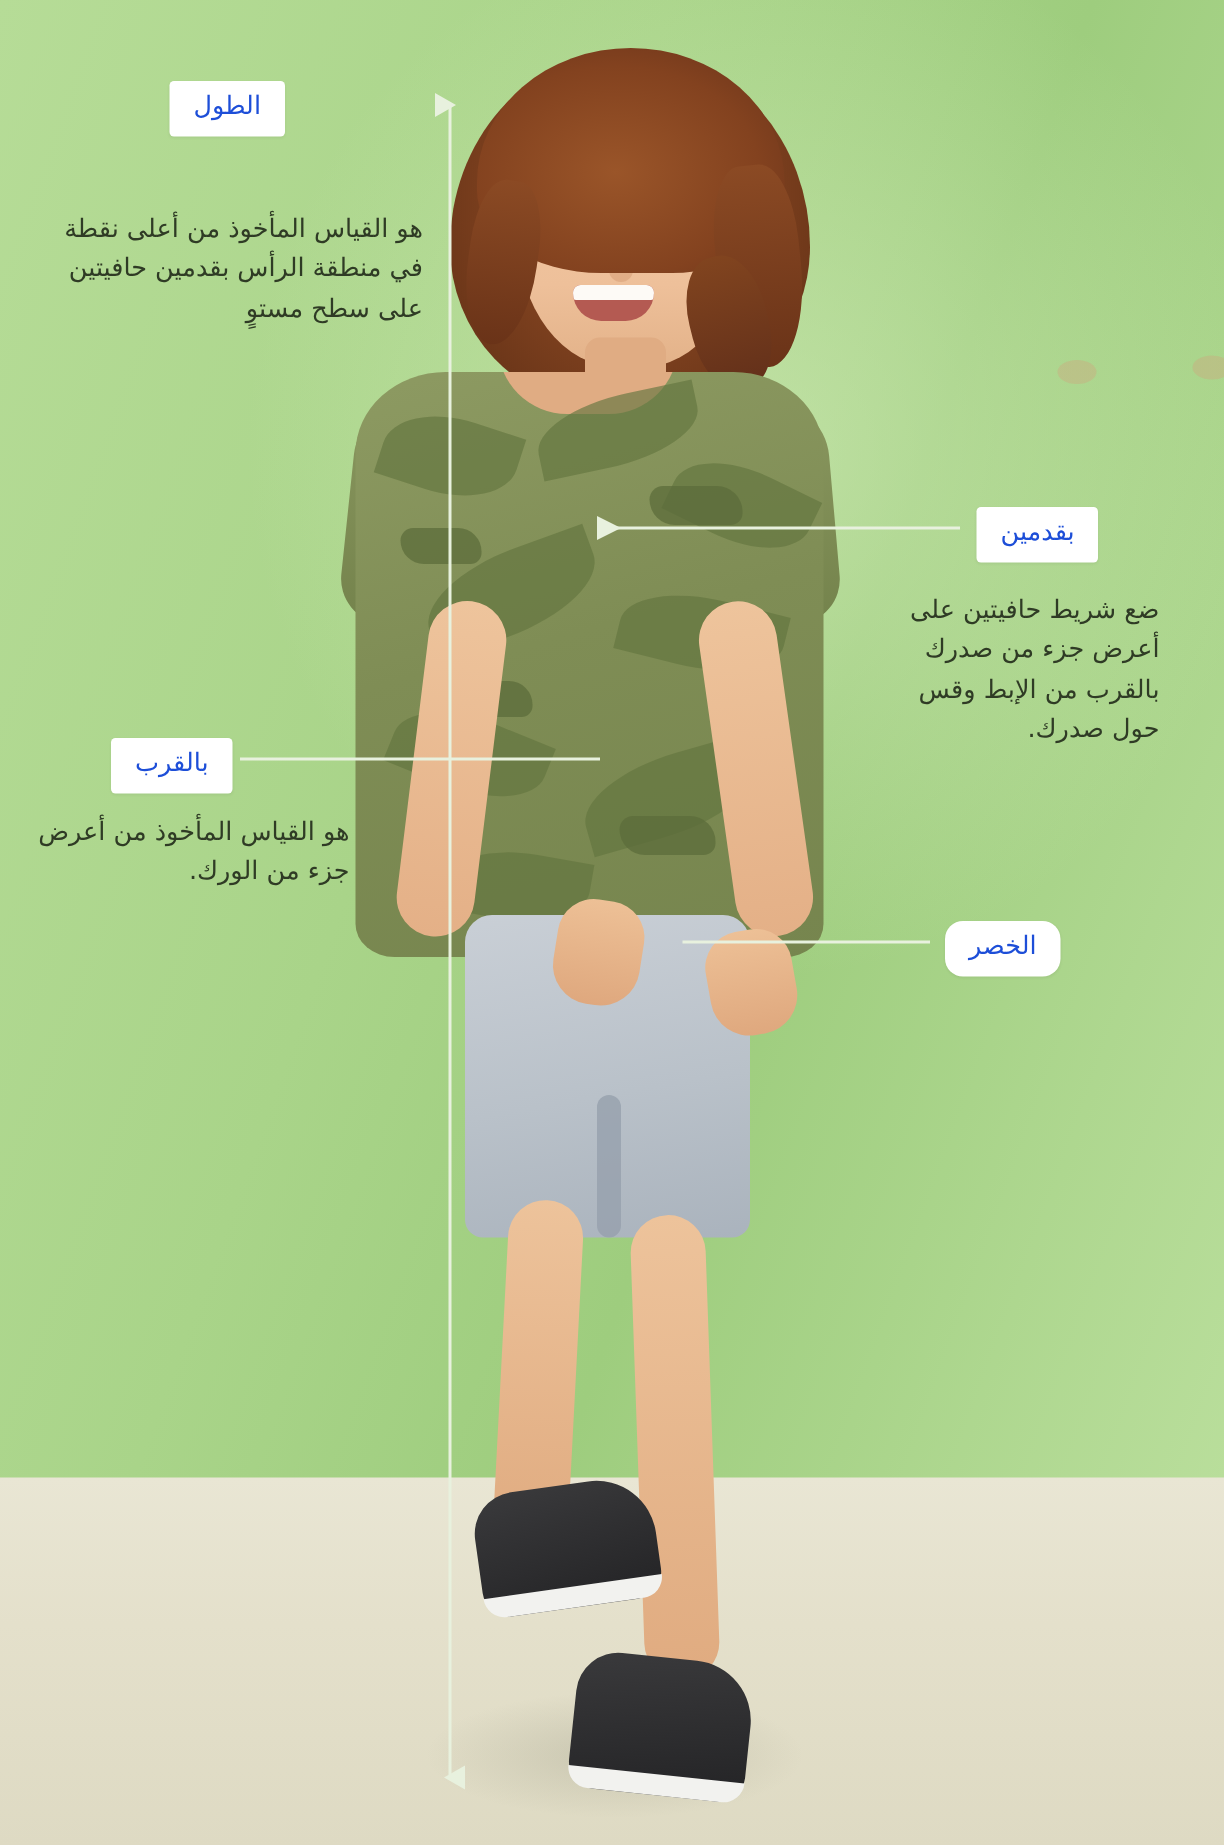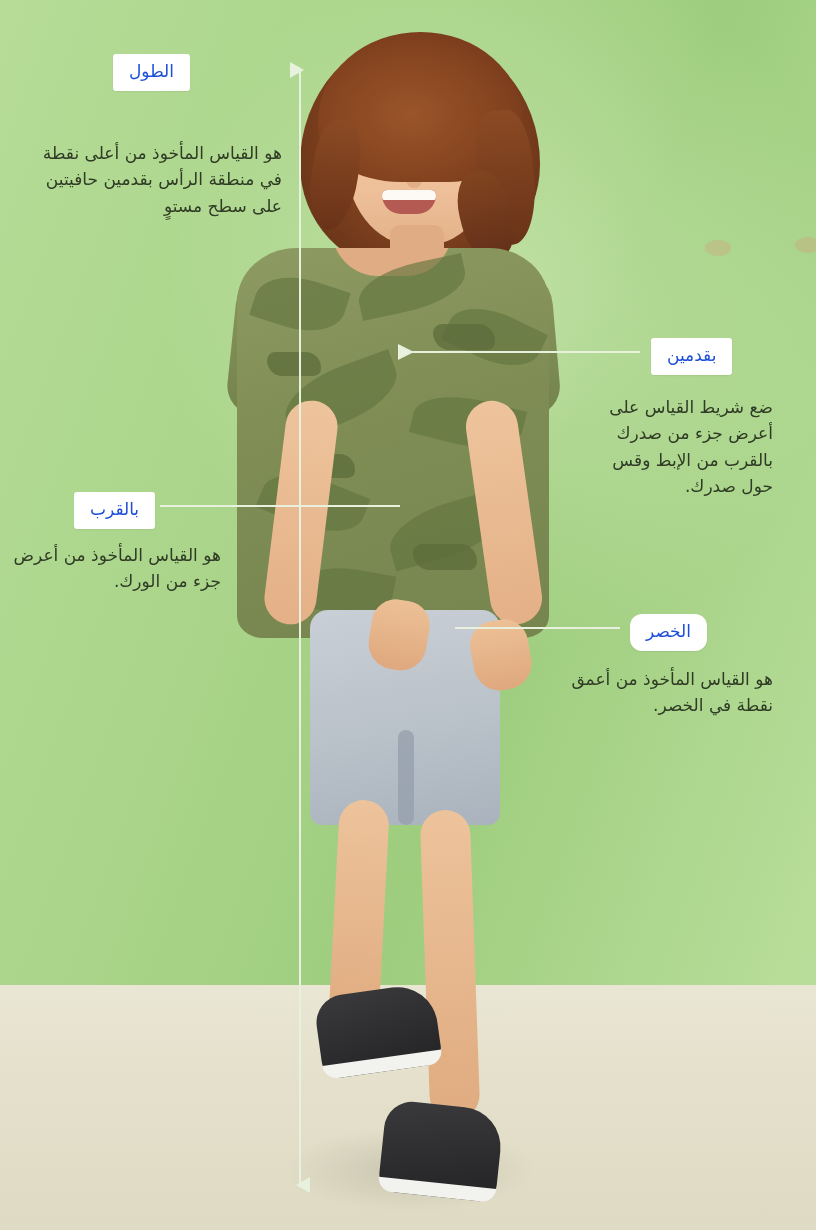--- a/index.html
+++ b/index.html
@@ -200,21 +200,21 @@
     direction:rtl;
   }
 
   #chip-height{ left:113px; top:54px; }
   #desc-height{ left:20px; top:106px; width:262px;margin-top:34px; }
 
   #chip-chest{ left:651px; top:338px; }
   #desc-chest{ left:588px; top:394px; width:185px; }
 
   #chip-hip{ left:74px; top:492px; }
-  #desc-hip{ left:8px; top:542px; width:213px;text-align:right; }
+  #desc-hip{ left:20px; top:542px; width:213px;text-align:right; }
 
   #chip-waist{ left:630px; top:614px;border-radius:12px; }
   #desc-waist{ left:565px; top:666px; width:208px; }
 </style>
 </head>
 <body>
 
 <div id="page">
 
   <div class="bg-wall"></div>
@@ -300,21 +300,20 @@
 
     <line x1="620" y1="628" x2="455" y2="628" stroke="#e8f1de" stroke-width="2"></line>
 
     <line x1="160" y1="506" x2="400" y2="506" stroke="#e8f1de" stroke-width="2"></line>
   </svg>
 
   <div class="label-chip" id="chip-height">الطول</div>
   <div class="desc" id="desc-height">هو القياس المأخوذ من أعلى نقطة في منطقة الرأس بقدمين حافيتين على سطح مستوٍ</div>
 
   <div class="label-chip" id="chip-chest">بقدمين</div>
-  <div class="desc" id="desc-chest">ضع شريط القياس على أعرض جزء من صدرك بالقرب من الإبط وقس حول صدرك.</div>
+  <div class="desc" id="desc-chest">ضع شريط حافيتين على أعرض جزء من صدرك بالقرب من الإبط وقس حول صدرك.</div>
 
   <div class="label-chip" id="chip-hip">بالقرب</div>
   <div class="desc" id="desc-hip">هو القياس المأخوذ من أعرض جزء من الورك.</div>
 
   <div class="label-chip" id="chip-waist">الخصر</div>
-  <div class="desc" id="desc-waist">هو القياس المأخوذ من أعمق نقطة في الخصر.</div>
 
 </div>
 
 </body></html>

